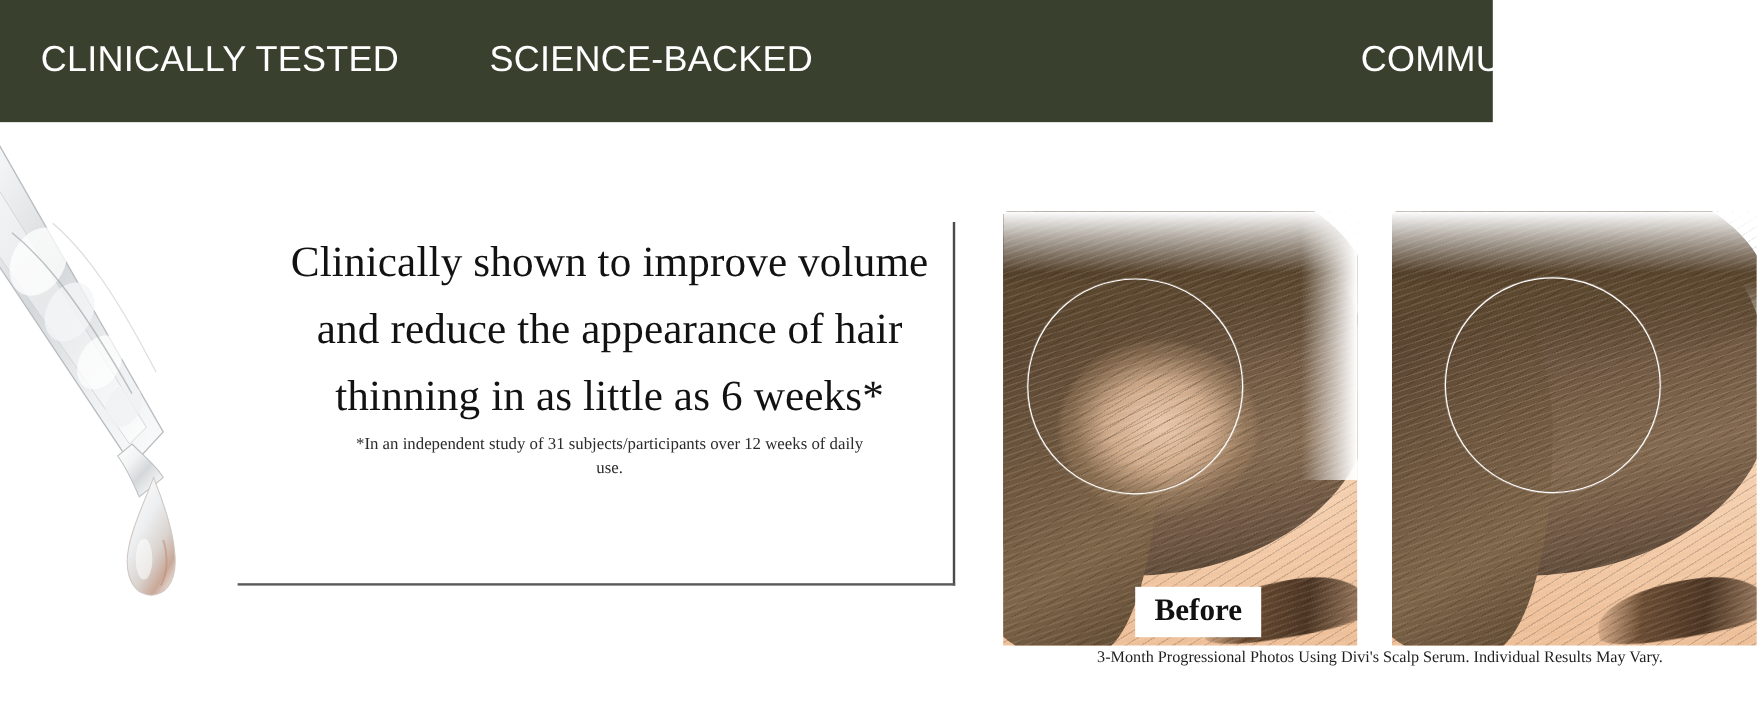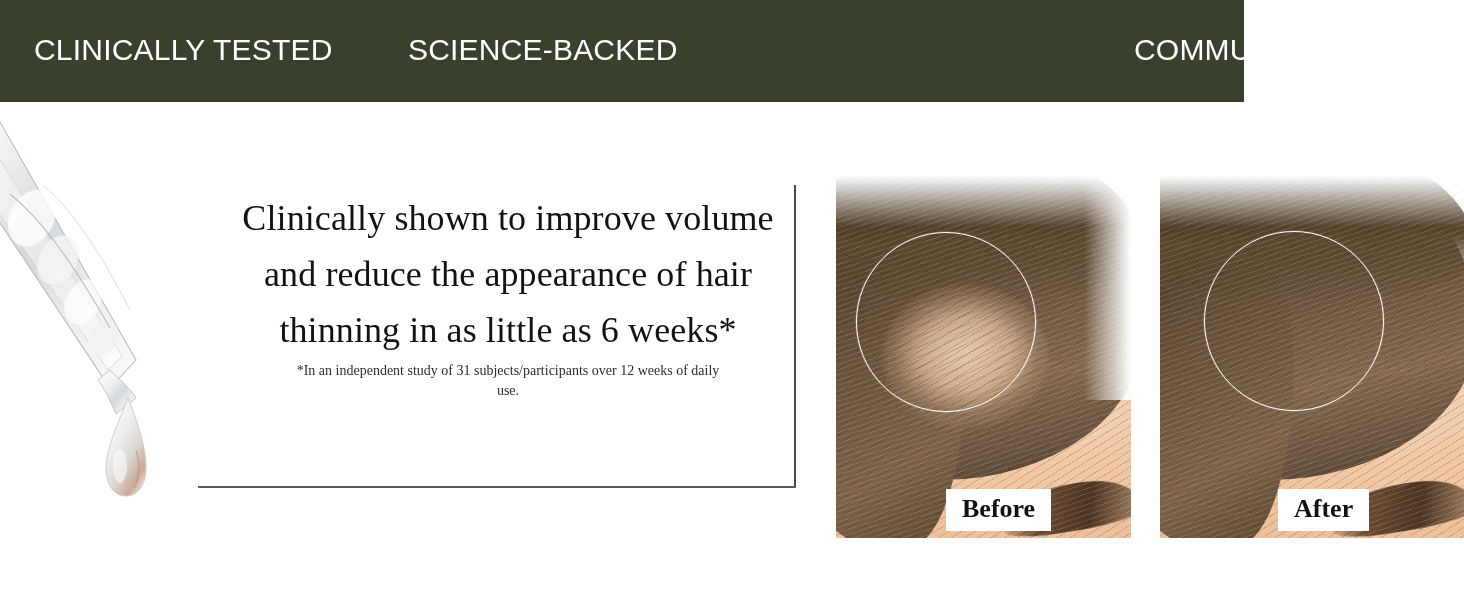--- a/index.html
+++ b/index.html
@@ -322,18 +322,18 @@
 
     <div class="photo after">
       <div class="skin"></div>
       <div class="brow"></div>
       <div class="hair-mass"></div>
       <div class="hair-side"></div>
       <div class="hair-top"></div>
       <div class="strands"></div>
       <div class="photo-fade-t"></div>
       <div class="highlight-circle"></div>
-      <div class="photo-label">After</div>
     </div>
   </div>
 
+  <div class="photo-caption">3-Month Progressional Photos Using Divi's Scalp Serum. Individual Results May Vary.</div>
 
 </div>
 
 </body></html>

